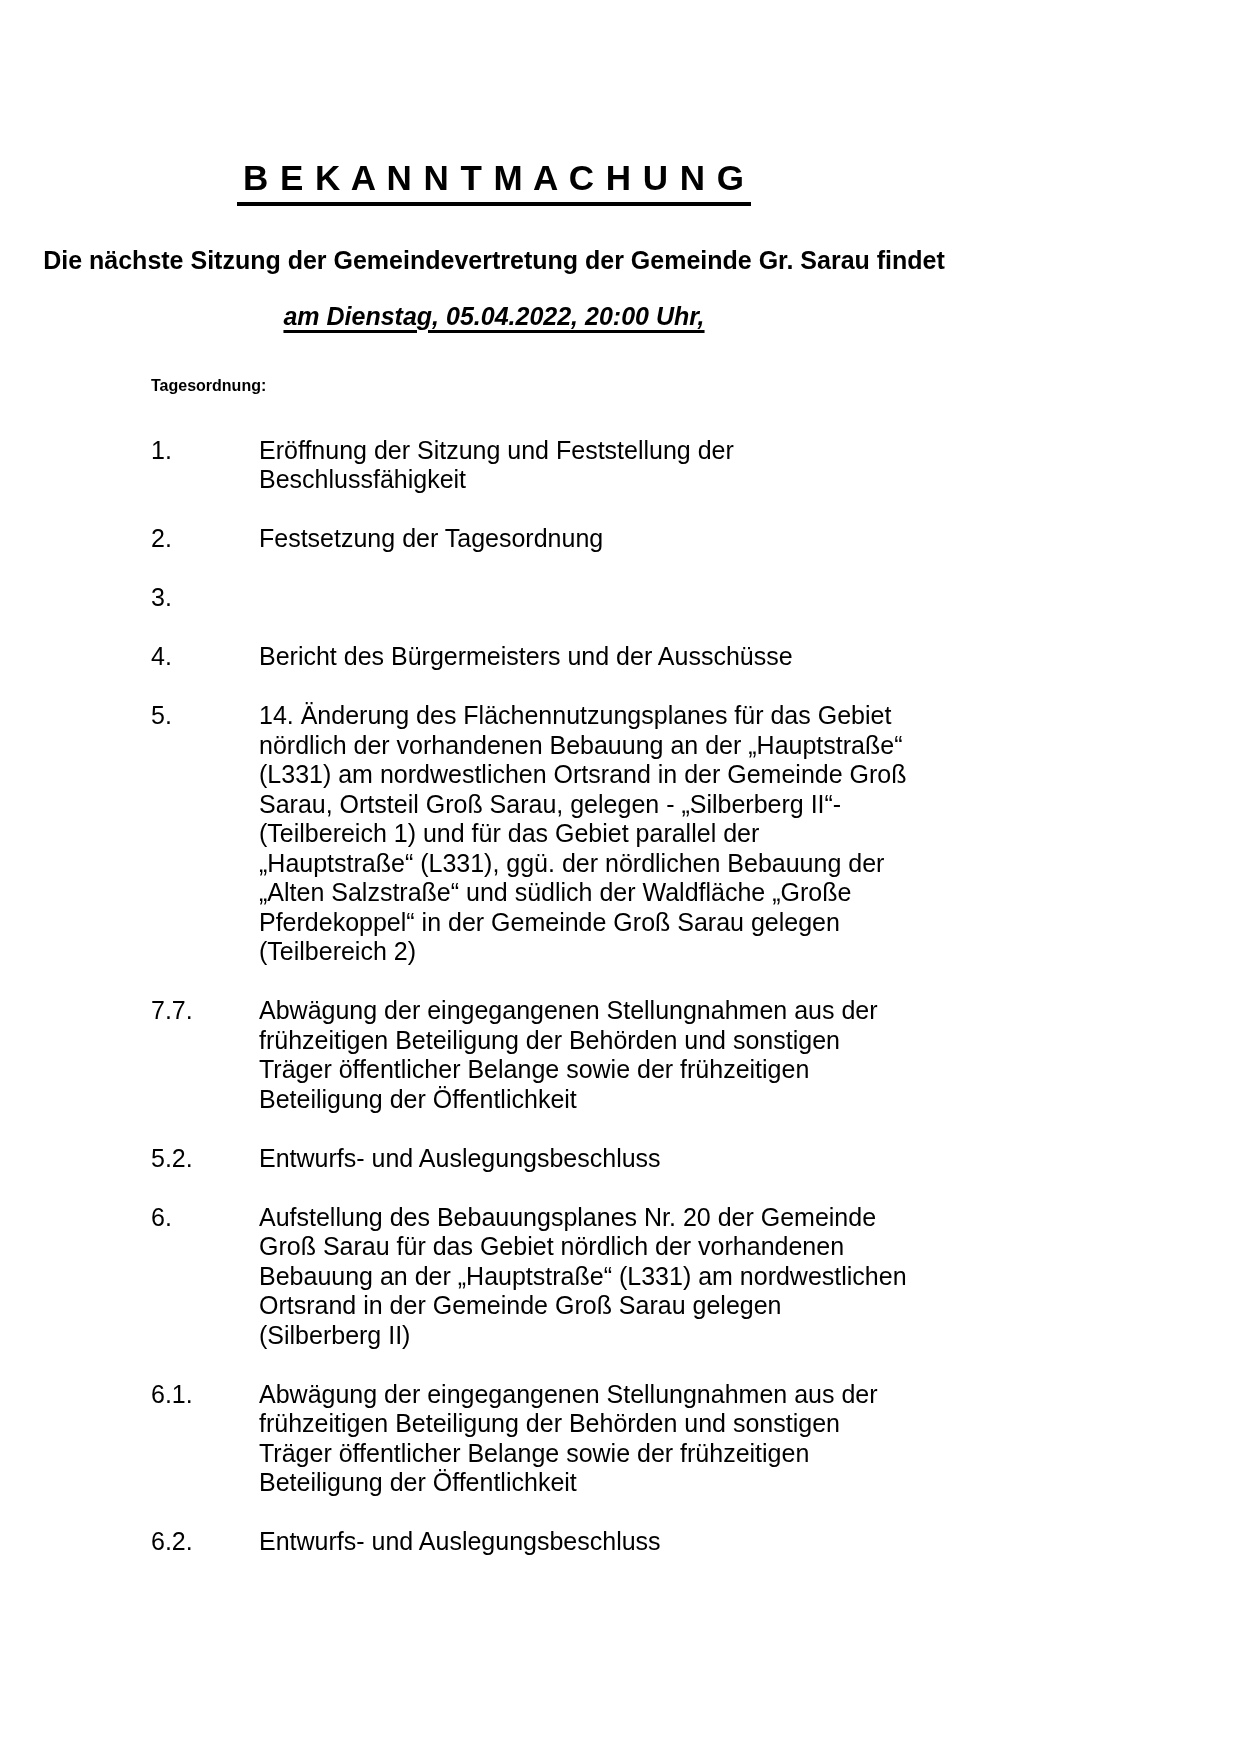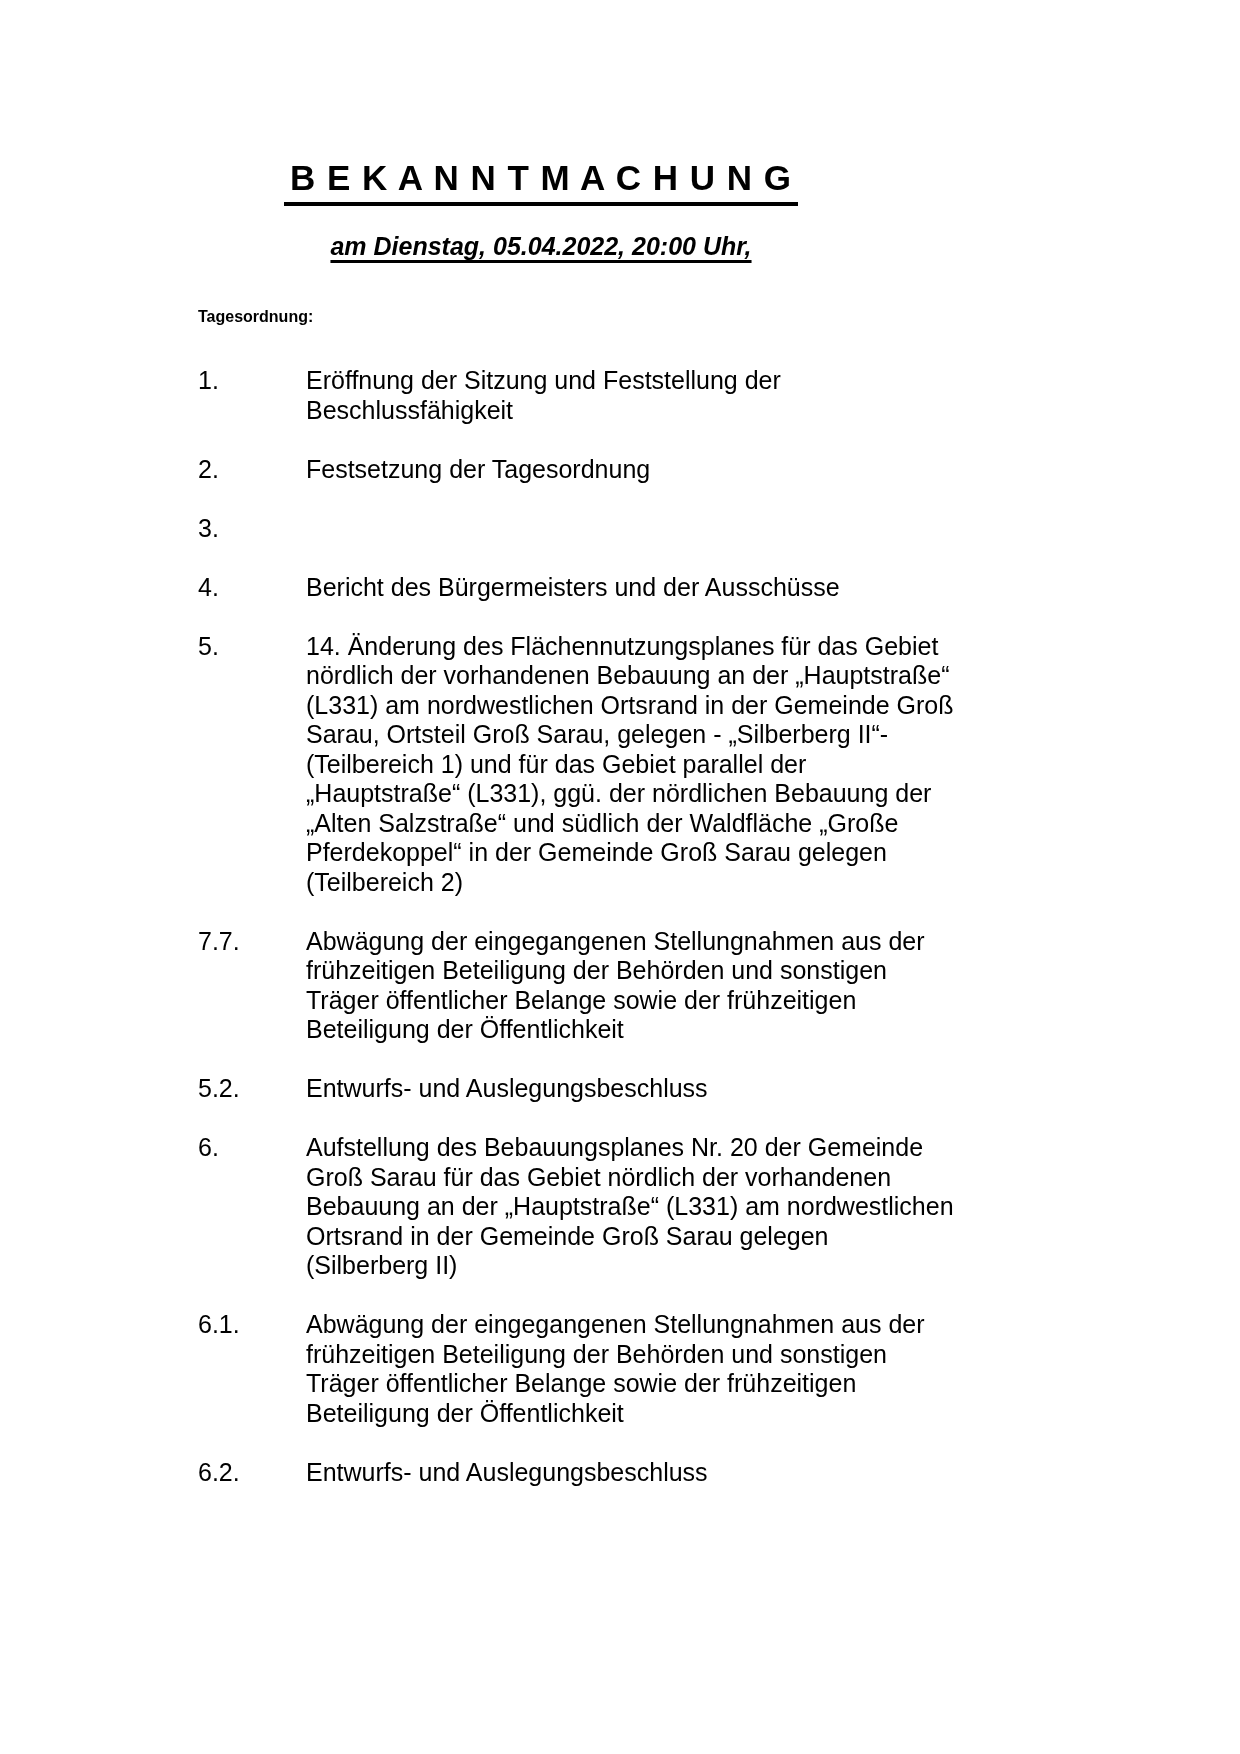--- a/index.html
+++ b/index.html
@@ -7,21 +7,20 @@
     background: #ffffff;
     font-family: "Liberation Sans", sans-serif;
     color: #000000;
   }
   .page {
     position: relative;
     width: 988px;
     height: 1754px;
     background: #ffffff;
     overflow: hidden;
-    margin-left: 47px;
   }
   .doc-title {
     margin: 157px 0 0 0;
     text-align: center;
     font-size: 35px;
     line-height: 1.2;
     font-weight: bold;
   }
   .doc-title .title-text {
     display: inline-block;
@@ -68,20 +67,21 @@
     white-space: pre-line;
   }
 </style>
 </head>
 <body>
 
 <div class="page">
 
   <h1 class="doc-title"><span class="title-text">B E K A N N T M A C H U N G</span></h1>
 
+  <div class="header-line l1">Die nächste Sitzung der Gemeindevertretung der Gemeinde Gr. Sarau findet</div>
 
   <div class="header-line l2"><span class="u">am Dienstag, 05.04.2022, 20:00 Uhr,</span></div>
 
 
   <div class="section-heading">Tagesordnung:</div>
 
   <div class="agenda">
 
     <div class="agenda-item">
       <span class="num">1.</span>

